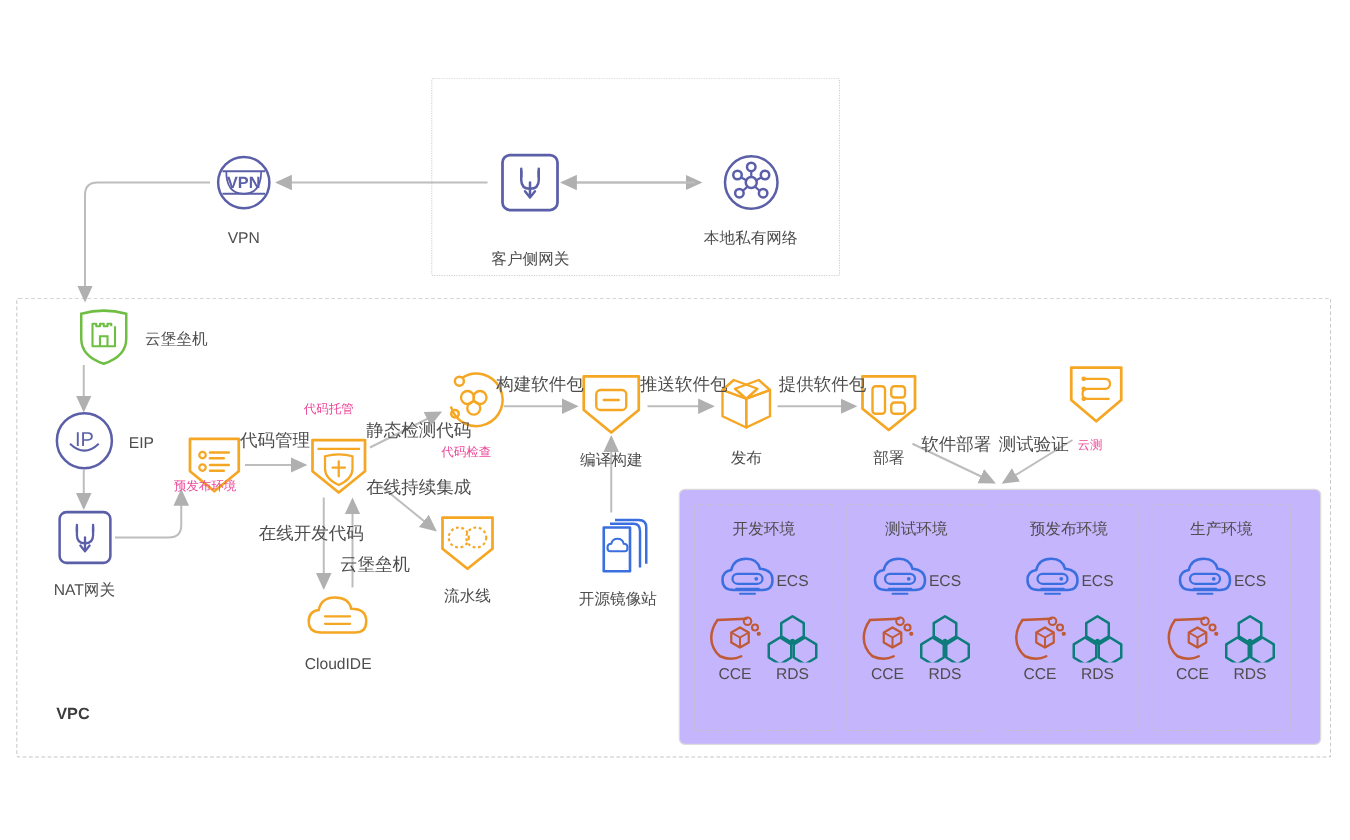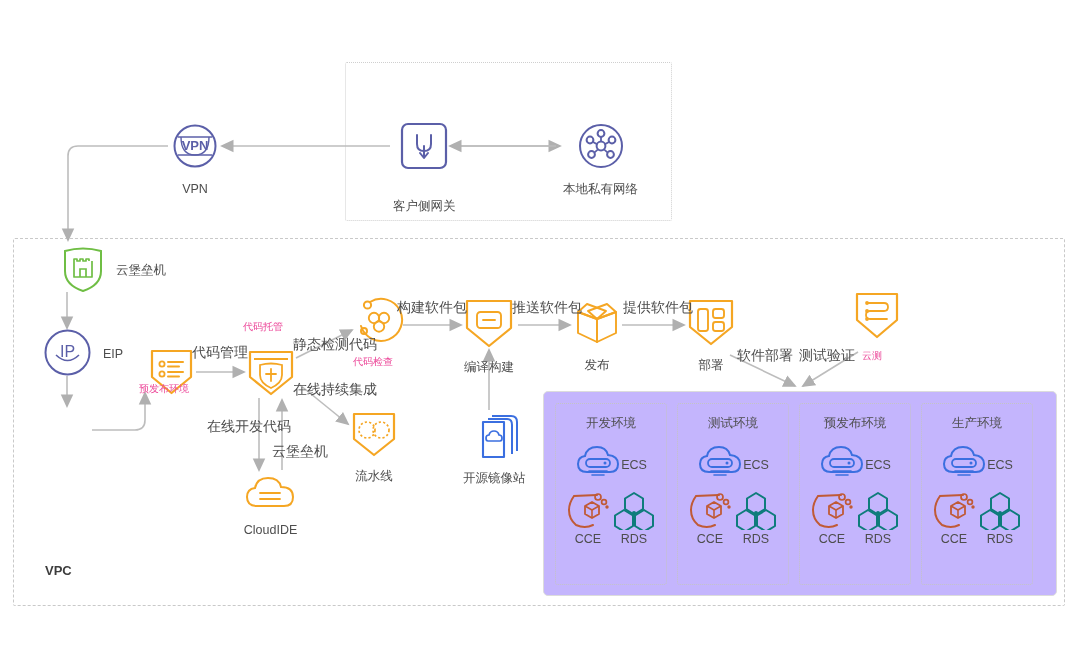--- a/index.html
+++ b/index.html
@@ -147,20 +147,33 @@
     <span class="ic">
       <svg width="47" height="47" viewBox="0 0 47 47">
         <circle cx="23.5" cy="23.5" r="22" fill="none" stroke="#5B5FA8" stroke-width="2"></circle>
         <text x="23.5" y="28" font-family="Liberation Sans, sans-serif" font-size="16" fill="#5B5FA8" text-anchor="middle">IP</text>
         <path d="M12 26 Q23.5 37 35 26" fill="none" stroke="#5B5FA8" stroke-width="1.6"></path>
       </svg>
     </span>
     <span class="lbl" style="margin-left:12px;">EIP</span>
   </div>
 
+  <div class="node" style="left:43px;top:406px;">
+    <span class="ic">
+      <svg width="48" height="48" viewBox="0 0 52 52">
+        <rect x="4" y="4" width="44" height="44" rx="6" fill="none" stroke="#5B5FA8" stroke-width="2.2"></rect>
+        <path d="M19 17 V24 Q19 31 26 31 Q33 31 33 24 V17" fill="none" stroke="#5B5FA8" stroke-width="2" stroke-linecap="round"></path>
+        <line x1="19" y1="15" x2="19" y2="21" stroke="#5B5FA8" stroke-width="2" stroke-linecap="round"></line>
+        <line x1="33" y1="15" x2="33" y2="21" stroke="#5B5FA8" stroke-width="2" stroke-linecap="round"></line>
+        <line x1="26" y1="26" x2="26" y2="37" stroke="#5B5FA8" stroke-width="2" stroke-linecap="round"></line>
+        <path d="M22 33 L26 38 L30 33" fill="none" stroke="#5B5FA8" stroke-width="2" stroke-linecap="round" stroke-linejoin="round"></path>
+      </svg>
+    </span>
+    <span class="lbl" style="margin-top:7px;">NAT网关</span>
+  </div>
 
   <div style="position:absolute;left:148px;top:347px;">
     <span class="ic">
       <svg width="47" height="50" viewBox="0 0 47 50">
         <path d="M4 4 H43 V30 L23.5 46 L4 30 Z" fill="none" stroke="#F5A623" stroke-width="2.2" stroke-linejoin="round"></path>
         <circle cx="14" cy="17" r="2.6" fill="none" stroke="#F5A623" stroke-width="1.8"></circle>
         <circle cx="14" cy="27" r="2.6" fill="none" stroke="#F5A623" stroke-width="1.8"></circle>
         <line x1="20" y1="15" x2="35" y2="15" stroke="#F5A623" stroke-width="2" stroke-linecap="round"></line>
         <line x1="20" y1="19.5" x2="31" y2="19.5" stroke="#F5A623" stroke-width="2" stroke-linecap="round"></line>
         <line x1="20" y1="25" x2="35" y2="25" stroke="#F5A623" stroke-width="2" stroke-linecap="round"></line>

